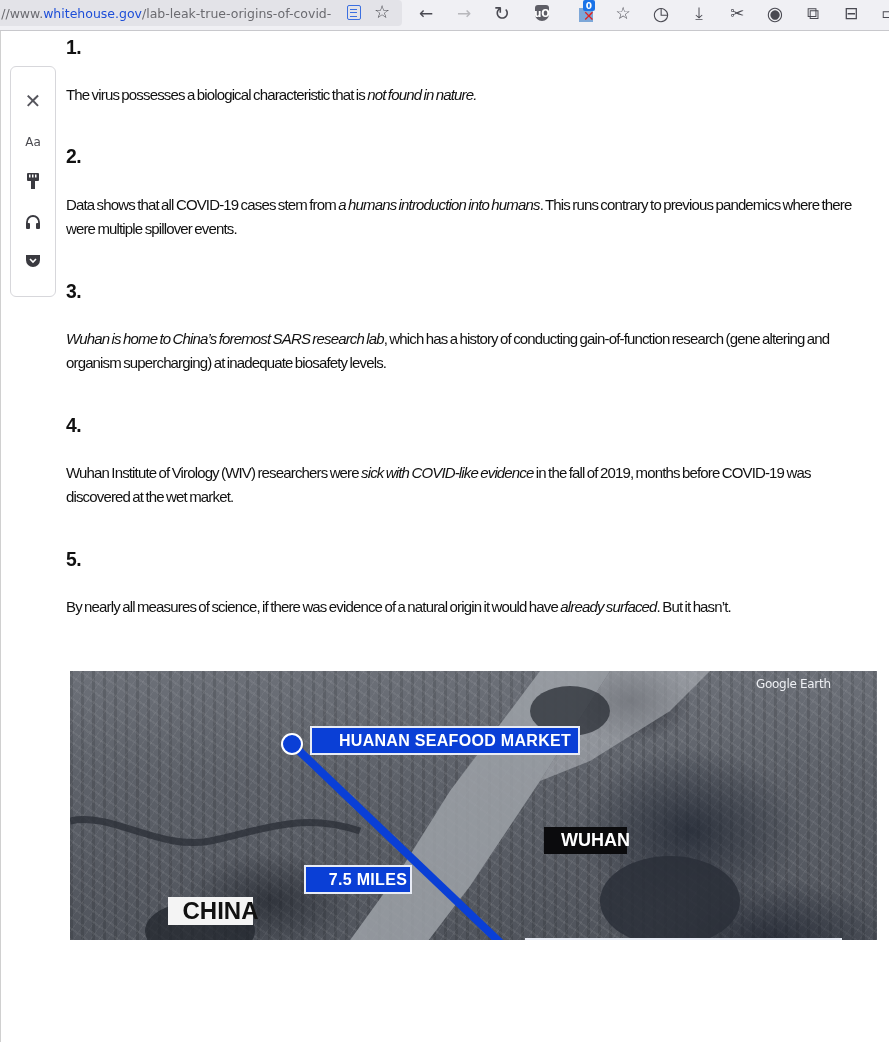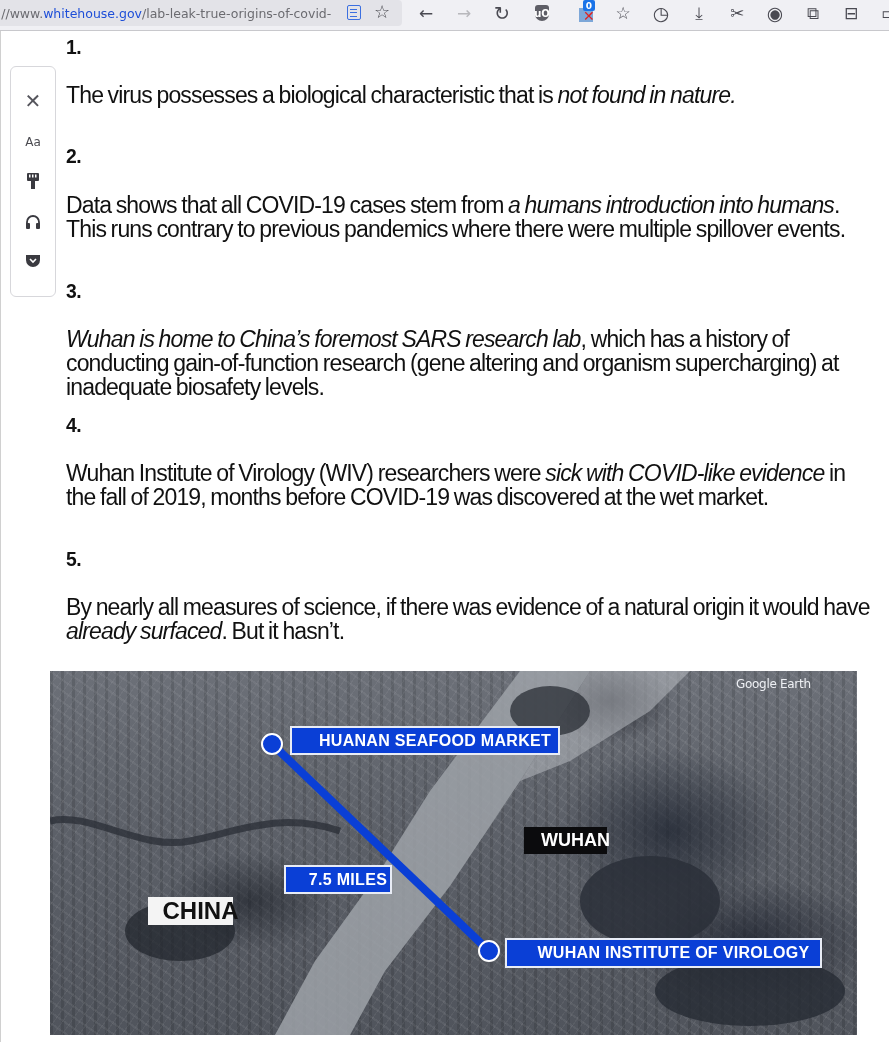--- a/index.html
+++ b/index.html
@@ -73,37 +73,37 @@
   
   .article {
     position: absolute; left: 66px; top: 31px; width: 806px;
     font-family: "Liberation Sans", sans-serif; color: #111;
   }
   .item-num {
     font-size: 21px; font-weight: bold; letter-spacing: -0.5px; line-height: 30px; height: 30px;
     transform: scaleX(0.92); transform-origin: left center;
   }
   .item-text {
-    font-size: 23px; line-height: 24px; letter-spacing: -0.85px; word-spacing: -1px;
+    font-size: 15px; line-height: 24px; letter-spacing: -0.85px; word-spacing: -1px;
   }
   .item-text em { font-style: italic; }
   .num-1 { position: absolute; top: 1px; }
   .txt-1 { position: absolute; top: 52px; }
   .num-2 { position: absolute; top: 110px; }
   .txt-2 { position: absolute; top: 162px; }
   .num-3 { position: absolute; top: 245px; }
   .txt-3 { position: absolute; top: 296px; }
   .num-4 { position: absolute; top: 379px; }
   .txt-4 { position: absolute; top: 430px; }
   .num-5 { position: absolute; top: 513px; }
   .txt-5 { position: absolute; top: 564px; }
 
   
   .map {
-    position: absolute; left: 50px; top: 671px; width: 807px; height: 364px; overflow: hidden;
+    position: absolute; left: 70px; top: 671px; width: 807px; height: 269px; overflow: hidden;
     background:
       radial-gradient(ellipse 160px 120px at 620px 160px, rgba(30,36,48,0.75), transparent 70%),
       radial-gradient(ellipse 180px 90px at 700px 270px, rgba(25,30,42,0.7), transparent 70%),
       radial-gradient(ellipse 120px 70px at 200px 230px, rgba(20,24,32,0.55), transparent 70%),
       radial-gradient(ellipse 90px 60px at 560px 30px, rgba(18,20,28,0.7), transparent 70%),
       repeating-linear-gradient(35deg, rgba(255,255,255,0.06) 0 2px, transparent 2px 9px),
       repeating-linear-gradient(-55deg, rgba(255,255,255,0.05) 0 1px, transparent 1px 7px),
       repeating-linear-gradient(90deg, rgba(0,0,0,0.12) 0 3px, transparent 3px 11px),
       linear-gradient(180deg, #6c7078 0%, #5d6169 40%, #50545c 100%);
   }

